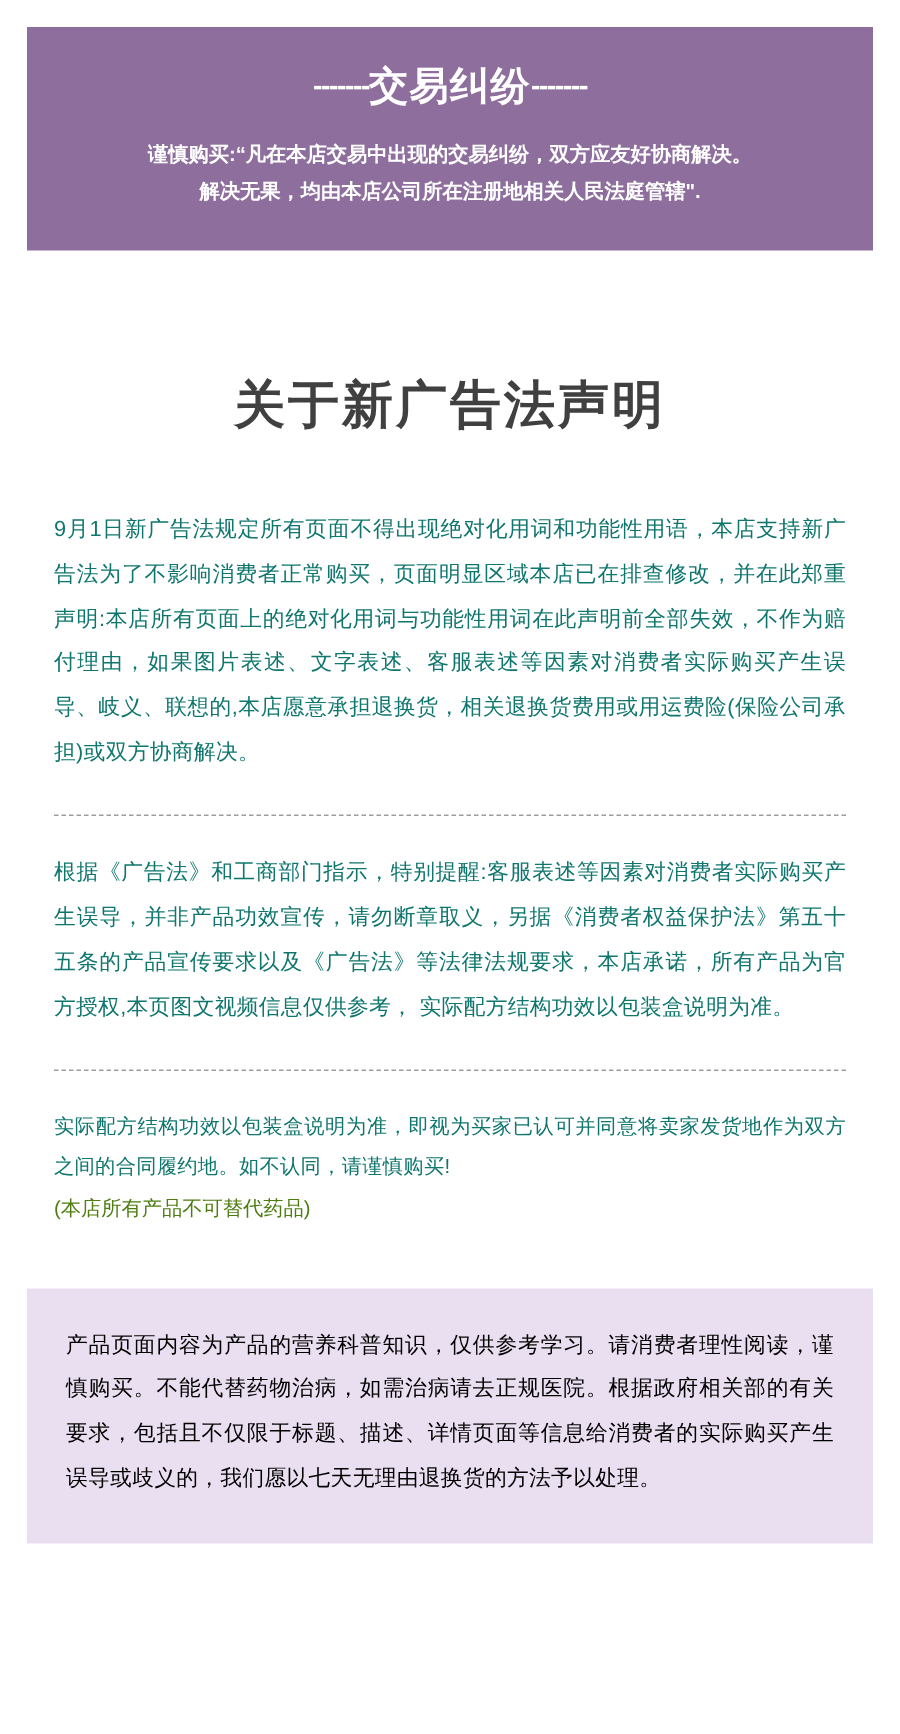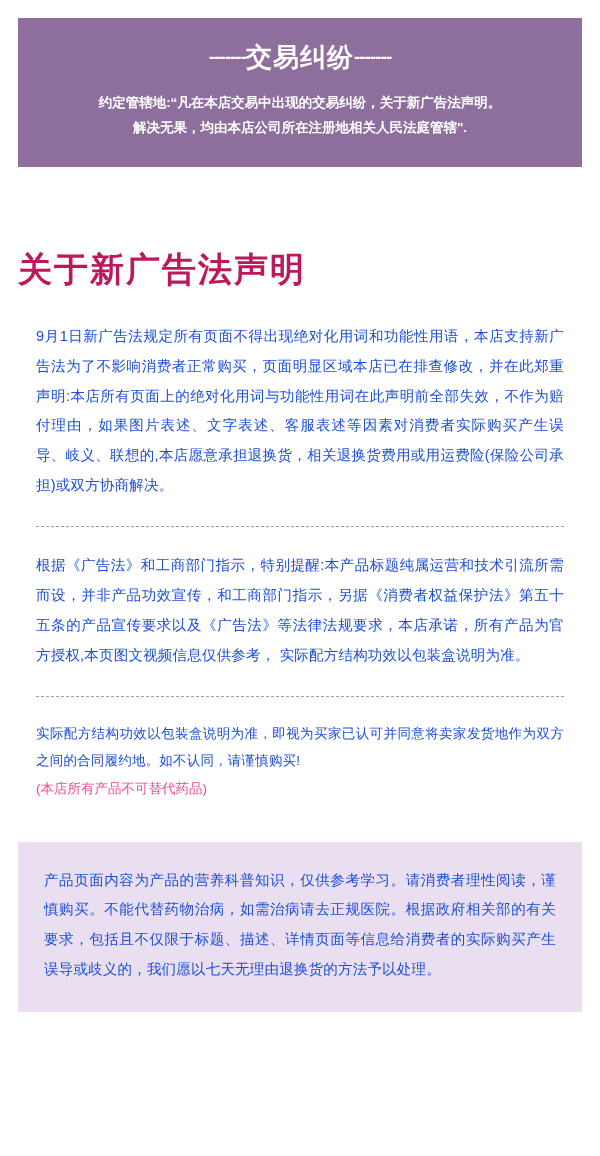--- a/index.html
+++ b/index.html
@@ -51,94 +51,95 @@
     font-weight: bold;
     line-height: 1.85;
   }
   .banner-line.last {
     margin-top: 8px;
     letter-spacing: 1px;
   }
 
   
   .main-heading {
+    text-align: center;
     font-size: 34px;
     font-weight: bold;
-    color: #be185d;
+    color: #404040;
     letter-spacing: 2px;
-    margin: 80px 0 29px 0;
+    margin: 80px 0 46px 0;
   }
 
   
   .body-wrap {
     padding: 0 18px;
     box-sizing: border-box;
   }
   p.para {
     font-size: 14.5px;
     line-height: 2.05;
-    color: #1d4ed8;
+    color: #0f766e;
     margin: 0;
     text-align: justify;
     letter-spacing: 0.2px;
   }
   p.para.small {
     font-size: 13.5px;
     line-height: 1.95;
   }
   .divider {
     border: 0;
     border-top: 1px dashed #9d9d9d;
     margin: 26px 0 24px 0;
   }
   .sub-note {
     font-size: 13.5px;
     line-height: 1.9;
-    color: #ec4899;
+    color: #4d7c0f;
     margin-top: 2px;
   }
 
   
   .bottom-box {
     margin: 40px 0 0 0;
     background: #eadff0;
     padding: 24px 26px 28px 26px;
     box-sizing: border-box;
   }
   .bottom-box p {
     margin: 0;
     font-size: 14.5px;
     line-height: 2.05;
-    color: #1d4ed8;
+    color: #000000;
     text-align: justify;
     letter-spacing: 0.2px;
   }
 </style>
 </head>
 <body>
 
 <div class="page">
 
   <div class="banner">
     <div class="banner-title">
       <span class="dash">-------</span><span>交易纠纷</span><span class="dash">-------</span>
     </div>
-    <div class="banner-line">约定管辖地:“凡在本店交易中出现的交易纠纷，关于新广告法声明。</div>
+    <div class="banner-line">谨慎购买:“凡在本店交易中出现的交易纠纷，双方应友好协商解决。</div>
     <div class="banner-line">解决无果，均由本店公司所在注册地相关人民法庭管辖".</div>
   </div>
 
   <h1 class="main-heading">关于新广告法声明</h1>
 
   <div class="body-wrap">
 
     <p class="para">9月1日新广告法规定所有页面不得出现绝对化用词和功能性用语，本店支持新广告法为了不影响消费者正常购买，页面明显区域本店已在排查修改，并在此郑重声明:本店所有页面上的绝对化用词与功能性用词在此声明前全部失效，不作为赔付理由，如果图片表述、文字表述、客服表述等因素对消费者实际购买产生误导、岐义、联想的,本店愿意承担退换货，相关退换货费用或用运费险(保险公司承担)或双方协商解决。</p>
 
     <hr class="divider">
 
-    <p class="para">根据《广告法》和工商部门指示，特别提醒:本产品标题纯属运营和技术引流所需而设，并非产品功效宣传，和工商部门指示，另据《消费者权益保护法》第五十五条的产品宣传要求以及《广告法》等法律法规要求，本店承诺，所有产品为官方授权,本页图文视频信息仅供参考， 实际配方结构功效以包装盒说明为准。</p>
+    <p class="para">根据《广告法》和工商部门指示，特别提醒:客服表述等因素对消费者实际购买产生误导，并非产品功效宣传，请勿断章取义，另据《消费者权益保护法》第五十五条的产品宣传要求以及《广告法》等法律法规要求，本店承诺，所有产品为官方授权,本页图文视频信息仅供参考， 实际配方结构功效以包装盒说明为准。</p>
 
     <hr class="divider">
 
     <p class="para small">实际配方结构功效以包装盒说明为准，即视为买家已认可并同意将卖家发货地作为双方之间的合同履约地。如不认同，请谨慎购买!</p>
     <div class="sub-note">(本店所有产品不可替代药品)</div>
 
   </div>
 
   <div class="bottom-box">
     <p>产品页面内容为产品的营养科普知识，仅供参考学习。请消费者理性阅读，谨慎购买。不能代替药物治病，如需治病请去正规医院。根据政府相关部的有关要求，包括且不仅限于标题、描述、详情页面等信息给消费者的实际购买产生误导或歧义的，我们愿以七天无理由退换货的方法予以处理。</p>

